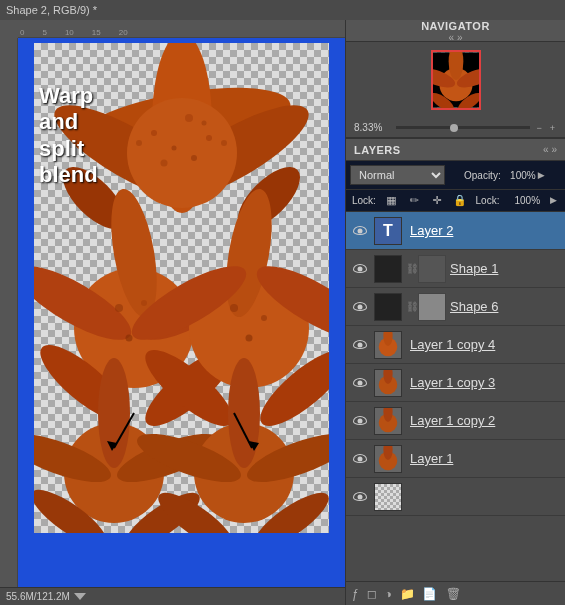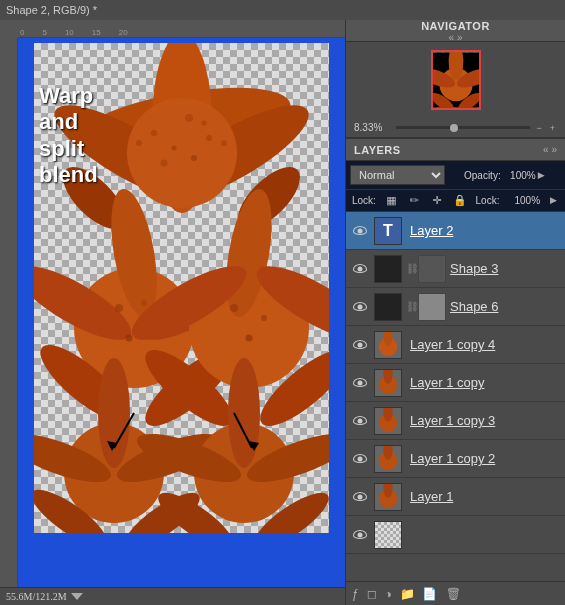--- a/index.html
+++ b/index.html
@@ -112,21 +112,20 @@
 
     .bottom-status {
       height: 18px;
       background: #4a4a4a;
       display: flex;
       align-items: center;
       padding: 0 6px;
       font-size: 10px;
       color: #ccc;
       border-top: 1px solid #333;
-      font-family: Liberation Serif, serif;
     }
 
     .bottom-status .triangle-btn {
       width: 8px;
       height: 8px;
       cursor: pointer;
       display: inline-block;
       border-left: 6px solid transparent;
       border-right: 6px solid transparent;
       border-top: 7px solid #aaa;
@@ -643,21 +642,21 @@
           <span class="layer-name">Layer 2</span>
         </div>
 
         <div class="layer-row">
           <div class="layer-eye">
             <div class="eye-icon"></div>
           </div>
           <div class="layer-thumb" style="background:#222;"></div>
           <span class="layer-chain">⛓</span>
           <div class="layer-thumb-mask" style="background:#555; border:1px solid #444;"></div>
-          <span class="layer-name">Shape 3</span>
+          <span class="layer-name">Shape 1</span>
         </div>
 
         <div class="layer-row">
           <div class="layer-eye">
             <div class="eye-icon"></div>
           </div>
           <div class="layer-thumb" style="background:#222;"></div>
           <span class="layer-chain">⛓</span>
           <div class="layer-thumb-mask" style="background:#888; border:1px solid #444;"></div>
           <span class="layer-name">Shape 6</span>
@@ -670,33 +669,20 @@
           <div class="layer-thumb" style="overflow:hidden;">
             <svg viewBox="0 0 28 28" width="28" height="28">
               <rect width="28" height="28" fill="transparent"></rect>
               <circle cx="14" cy="16" r="10" fill="#c35515"></circle>
               <ellipse cx="14" cy="4" rx="5" ry="11" fill="#b84d10"></ellipse>
             </svg>
           </div>
           <span class="layer-name">Layer 1 copy 4</span>
         </div>
 
-        <div class="layer-row">
-          <div class="layer-eye">
-            <div class="eye-icon"></div>
-          </div>
-          <div class="layer-thumb" style="overflow:hidden;">
-            <svg viewBox="0 0 28 28" width="28" height="28">
-              <rect width="28" height="28" fill="transparent"></rect>
-              <circle cx="14" cy="16" r="10" fill="#b85012"></circle>
-              <ellipse cx="14" cy="4" rx="5" ry="11" fill="#a84010"></ellipse>
-            </svg>
-          </div>
-          <span class="layer-name">Layer 1 copy</span>
-        </div>
 
         <div class="layer-row">
           <div class="layer-eye">
             <div class="eye-icon"></div>
           </div>
           <div class="layer-thumb" style="overflow:hidden;">
             <svg viewBox="0 0 28 28" width="28" height="28">
               <rect width="28" height="28" fill="transparent"></rect>
               <circle cx="14" cy="16" r="10" fill="#b85012"></circle>
               <ellipse cx="14" cy="4" rx="5" ry="11" fill="#a84010"></ellipse>

